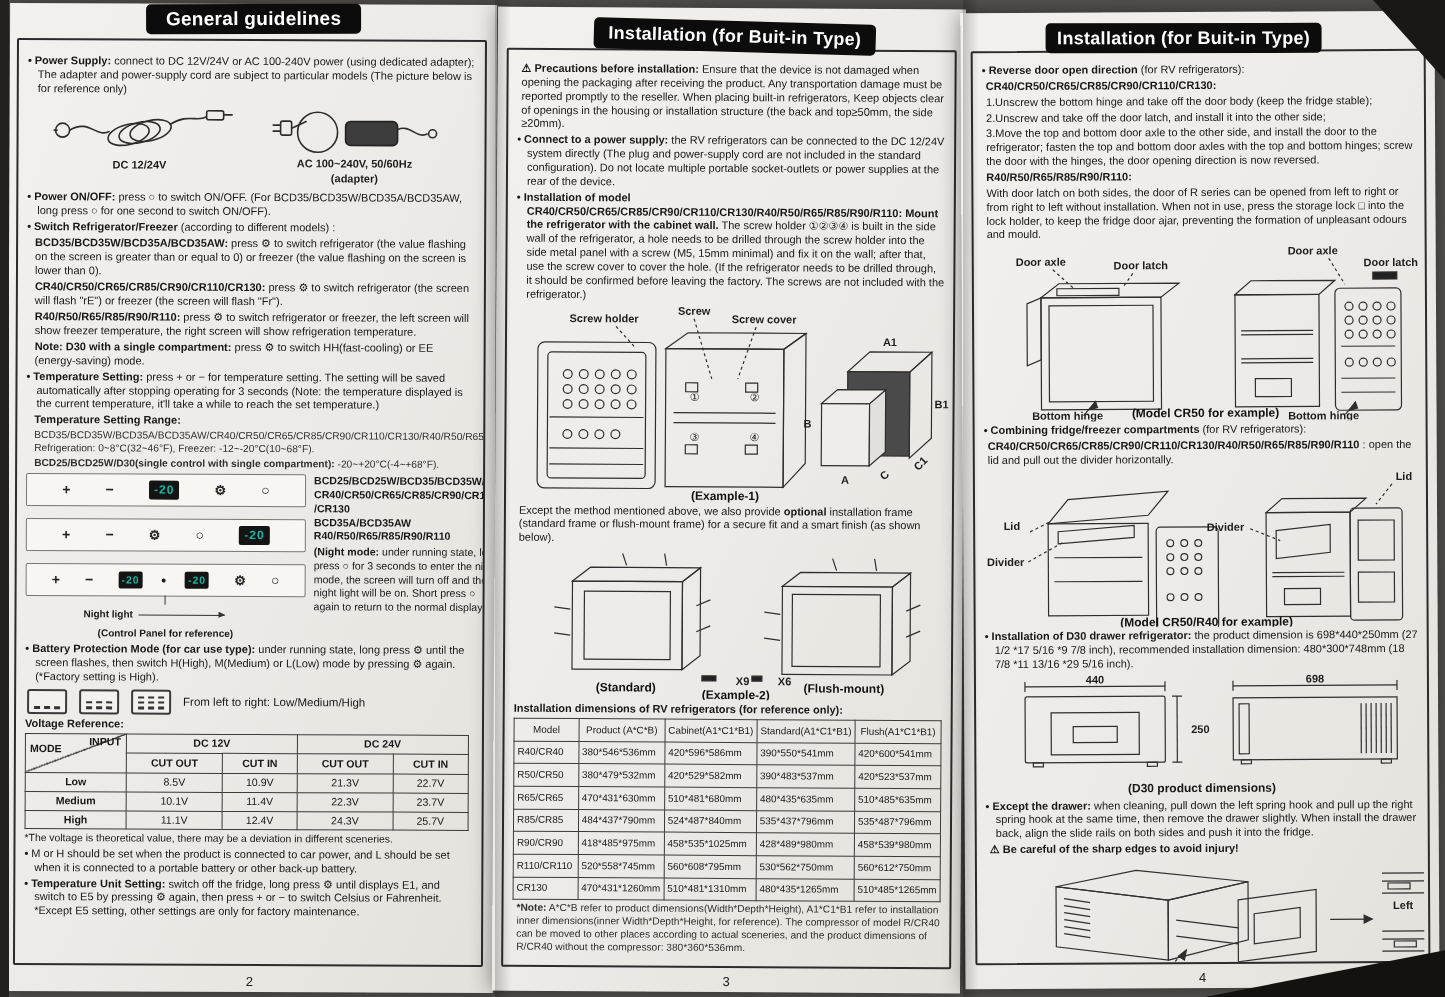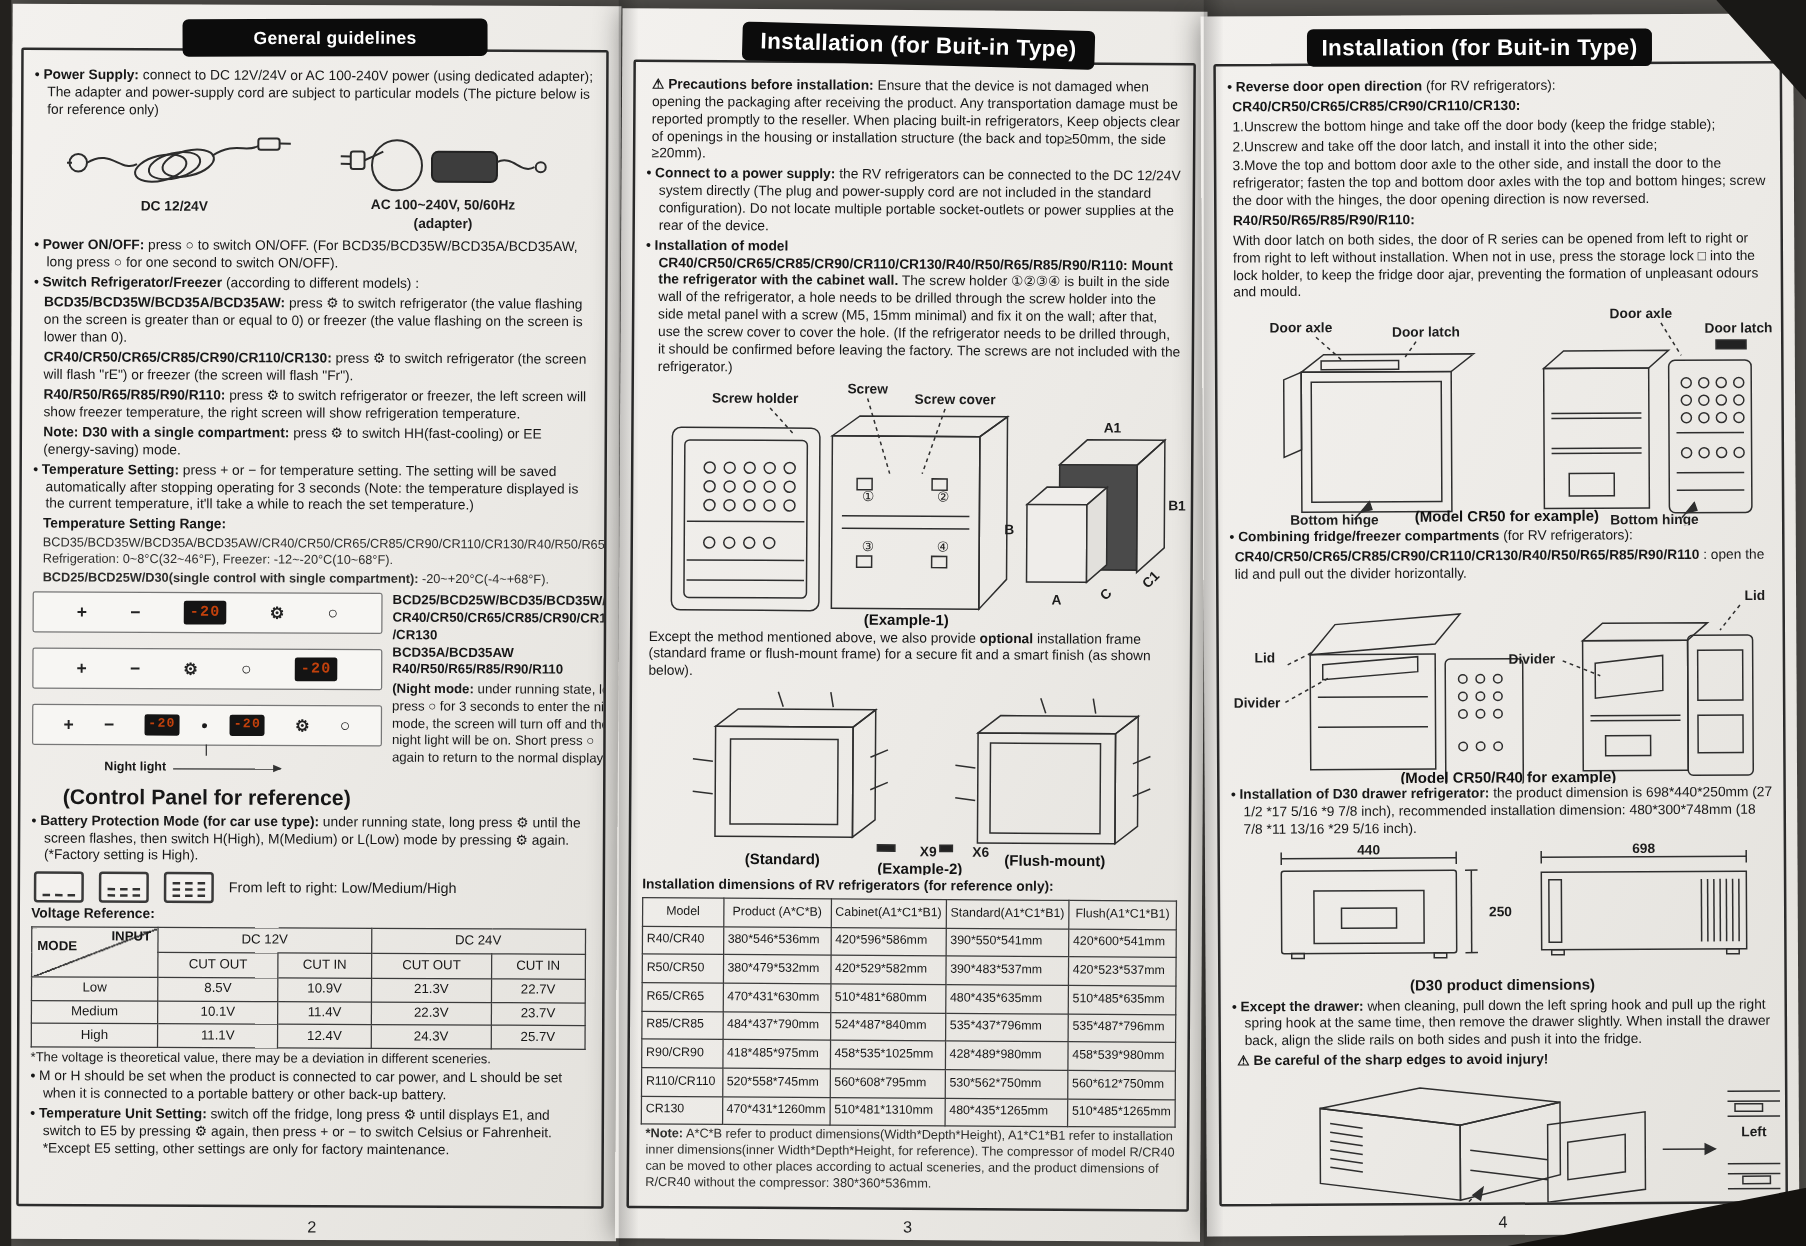--- a/index.html
+++ b/index.html
@@ -8,21 +8,21 @@
   #page-l{left:8px;top:4px;width:487px;height:988px;transform:rotate(.25deg);}
   #page-m{left:495px;top:8px;width:468px;height:984px;transform:rotate(.35deg);}
   #page-r{left:963px;top:12px;width:474px;height:976px;transform:rotate(-.3deg);}
   .crease{position:absolute;top:0;bottom:0;width:16px;z-index:6;pointer-events:none;background:linear-gradient(90deg,rgba(0,0,0,.20),rgba(0,0,0,0));}
   #crease1{left:495px;} #crease2{left:963px;}
   .corner-tr{position:absolute;right:0;top:0;width:120px;height:80px;background:#191816;clip-path:polygon(40% 0,100% 0,100% 100%);z-index:7;}
   .corner-br{position:absolute;right:0;bottom:0;width:240px;height:55px;background:#14120f;clip-path:polygon(0 100%,100% 15%,100% 100%);z-index:7;}
   .edge-l{position:absolute;left:0;top:0;bottom:0;width:9px;background:#23211e;z-index:7;}
 
   .hbar{position:absolute;background:#0c0c0c;color:#fff;font-weight:bold;text-align:center;border-radius:5px;z-index:3;display:flex;align-items:center;justify-content:center;letter-spacing:.3px;}
-  #page-l .hbar{left:136px;top:11px;width:244px;height:30px;font-size:14px;transform:rotate(-.4deg);}
+  #page-l .hbar{left:136px;top:0;width:215px;height:30px;font-size:19px;transform:rotate(-.4deg);}
   #page-m .hbar{left:96px;top:13px;width:282px;height:31px;font-size:18px;transform:rotate(1.2deg);}
   #page-r .hbar{left:85px;top:11px;width:276px;height:30px;font-size:18px;transform:rotate(.2deg);}
 
   .cbox{position:absolute;border:2px solid #2c2c2c;border-radius:2px;overflow:hidden;color:#171717;}
   #page-l .cbox{left:7px;right:10px;top:35px;bottom:26px;padding:12px 9px 4px;font-size:11px;line-height:1.27;}
   #page-m .cbox{left:9px;right:9px;top:41px;bottom:24px;padding:10px 9px 4px;font-size:11px;line-height:1.26;}
   #page-r .cbox{left:10px;right:9px;top:38px;bottom:24px;padding:9px 9px 4px;font-size:11px;line-height:1.26;}
 
   .para{margin:2px 0;padding-left:10px;text-indent:-10px;}
   .para.nob{padding-left:4px;text-indent:0;}
@@ -37,46 +37,46 @@
   .svgtxt{font-family:"Liberation Sans",sans-serif;font-size:11px;fill:#1c1c1c;}
   .svgtxt.b{font-weight:bold;}
   .svgcap{font-family:"Liberation Sans",sans-serif;font-size:12px;font-weight:bold;fill:#111;}
 
   
   .panels{display:flex;gap:8px;margin:3px 0 2px;}
   .panels-left{width:280px;flex:none;}
   .panel-row{position:relative;height:31px;border:1.5px solid #777;background:#f7f6f3;border-radius:2px;display:flex;align-items:center;justify-content:space-evenly;margin-bottom:12px;}
   .sym{font-weight:bold;font-size:14px;color:#222;}
   .sym.gear{font-size:13px;}
-  .seg{background:#141414;color:#c2410c;font-family:Liberation Mono, monospace;font-size:12px;font-weight:bold;padding:2px 5px;border-radius:2px;letter-spacing:1px;}
+  .seg{background:#141414;color:#14b8a6;font-family:Liberation Sans, sans-serif;font-size:12px;font-weight:bold;padding:2px 5px;border-radius:2px;letter-spacing:1px;}
   .seg.sm{font-size:10.5px;padding:2px 3px;}
   .nl-dot{width:4px;height:4px;background:#1a1a1a;border-radius:50%;margin:0 -6px;}
   .vtick{position:absolute;left:138px;top:31px;width:1.3px;height:9px;background:#333;}
   .nl-row{display:flex;align-items:center;gap:6px;margin:1px 0 2px 58px;font-weight:bold;font-size:10px;}
   .nl-arrow{flex:1;height:1.3px;background:#333;position:relative;max-width:86px;}
   .nl-arrow::after{content:"";position:absolute;right:-1px;top:-3.2px;border-left:7px solid #333;border-top:3.8px solid transparent;border-bottom:3.8px solid transparent;}
-  .panel-cap{font-weight:bold;text-align:center;font-size:17px;margin-top:6px;}
+  .panel-cap{font-weight:bold;text-align:center;font-size:10px;margin-top:6px;}
   .panels-right{flex:1;font-size:10.6px;line-height:1.3;}
   .panels-right .mdl{font-weight:bold;margin:0;}
   .mt7{margin-top:7px;} .mt26{margin-top:26px;}
   .nightp{margin:2px 0 0;}
 
   
   .battrow{display:flex;align-items:center;gap:12px;margin:5px 0 3px 2px;}
   .batt{width:40px;height:25px;border:2px solid #3a3a3a;border-radius:3px;background:#f3f1ee;display:flex;flex-direction:column;justify-content:flex-end;gap:2.5px;padding:3px 5px;box-sizing:border-box;}
   .dr{display:flex;gap:4px;justify-content:space-between;}
   .dr i{display:block;width:7px;height:2.6px;background:#333;}
   .batt-cap{font-size:11.5px;}
 
   
   .vtitle{font-weight:bold;margin:3px 0 2px;}
   table{border-collapse:collapse;}
   .vt{width:99%;font-size:10.6px;margin:1px 0 2px;}
   .vt th,.vt td{border:1.4px solid #3b3b3b;text-align:center;padding:2.2px 2px;}
-  .vt th{font-weight:normal;margin-left:47px;}
+  .vt th{font-weight:bold;margin-left:47px;}
   .vt .corner{position:relative;width:96px;height:34px;background:linear-gradient(to bottom right,transparent calc(50% - .7px),#3b3b3b calc(50% - .7px),#3b3b3b calc(50% + .7px),transparent calc(50% + .7px));}
   .c-top{position:absolute;top:1px;right:5px;font-weight:bold;}
   .c-bot{position:absolute;bottom:16px;left:4px;font-weight:bold;}
   .fnote{font-size:10.4px;margin:1px 0 2px;}
 
   
   .dt{width:100%;font-size:9.9px;margin:2px 0;}
   .dt th,.dt td{border:1.4px solid #3b3b3b;text-align:left;padding:4.6px 3px;}
   .dt th{font-weight:normal;text-align:center;}
   .dt td:first-child,.dt th:first-child{width:64px;}

